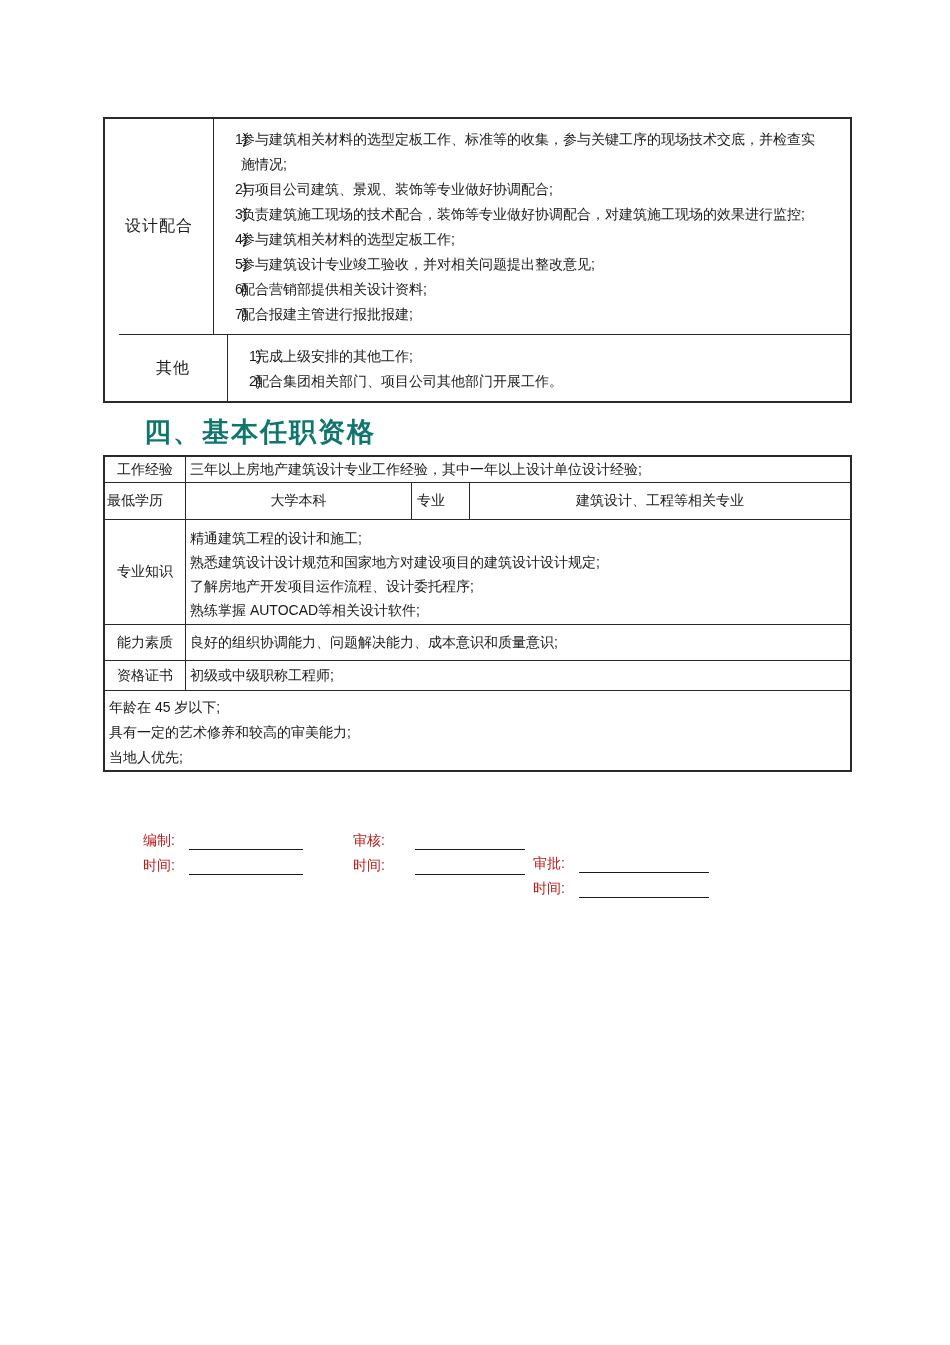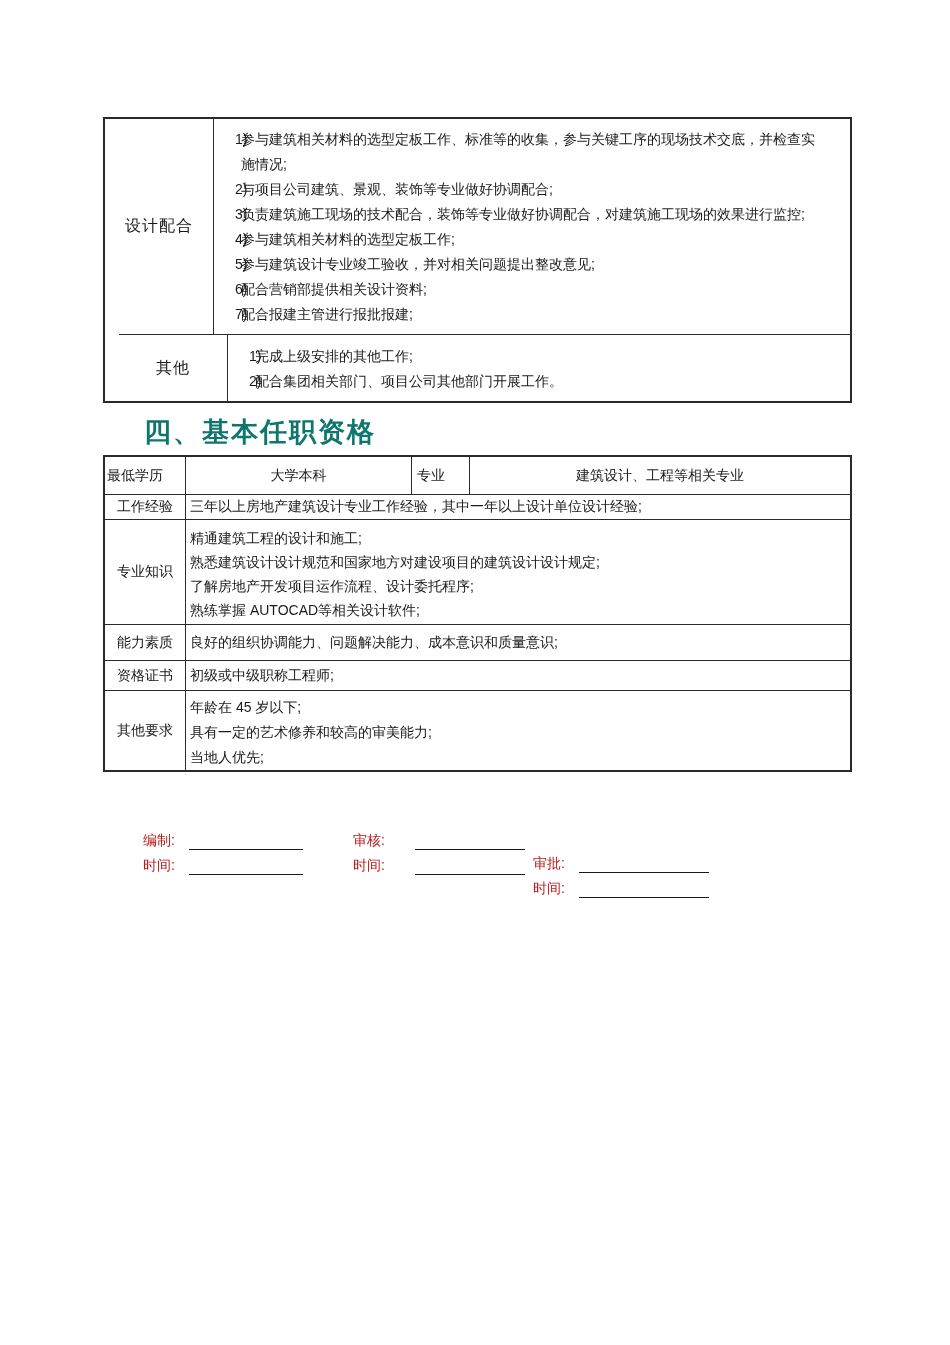--- a/index.html
+++ b/index.html
@@ -145,31 +145,31 @@
             <span class="num">2)</span>
             <span class="txt">配合集团相关部门、项目公司其他部门开展工作。</span>
           </div>
       </div>
     </div>
   </div>
 
   <div class="heading">四、基本任职资格</div>
 
   <div class="t2">
+    <div class="t2row r2">
+      <div class="t2lab">工作经验</div>
+      <div class="t2val">
+        <div class="ln">三年以上房地产建筑设计专业工作经验，其中一年以上设计单位设计经验;</div>
+      </div>
+    </div>
     <div class="t2row r1">
       <div class="t2lab leftflush">最低学历</div>
       <div class="cell-edu">大学本科</div>
       <div class="cell-majlab">专业</div>
       <div class="cell-major">建筑设计、工程等相关专业</div>
-    </div>
-    <div class="t2row r2">
-      <div class="t2lab">工作经验</div>
-      <div class="t2val">
-        <div class="ln">三年以上房地产建筑设计专业工作经验，其中一年以上设计单位设计经验;</div>
-      </div>
     </div>
     <div class="t2row r3">
       <div class="t2lab">专业知识</div>
       <div class="t2val multi4">
         <div class="ln">精通建筑工程的设计和施工;</div>
         <div class="ln">熟悉建筑设计设计规范和国家地方对建设项目的建筑设计设计规定;</div>
         <div class="ln">了解房地产开发项目运作流程、设计委托程序;</div>
         <div class="ln">熟练掌握  AUTOCAD等相关设计软件;</div>
       </div>
     </div>
@@ -179,21 +179,20 @@
         <div class="ln">良好的组织协调能力、问题解决能力、成本意识和质量意识;</div>
       </div>
     </div>
     <div class="t2row r5">
       <div class="t2lab">资格证书</div>
       <div class="t2val">
         <div class="ln">初级或中级职称工程师;</div>
       </div>
     </div>
     <div class="t2row r6">
-      <div class="t2lab">其他要求</div>
       <div class="t2val multi3">
         <div class="ln">年龄在 45 岁以下;</div>
         <div class="ln">具有一定的艺术修养和较高的审美能力;</div>
         <div class="ln">当地人优先;</div>
       </div>
     </div>
   </div>
 
   <div>
     <div class="sigcell rowA c1">

